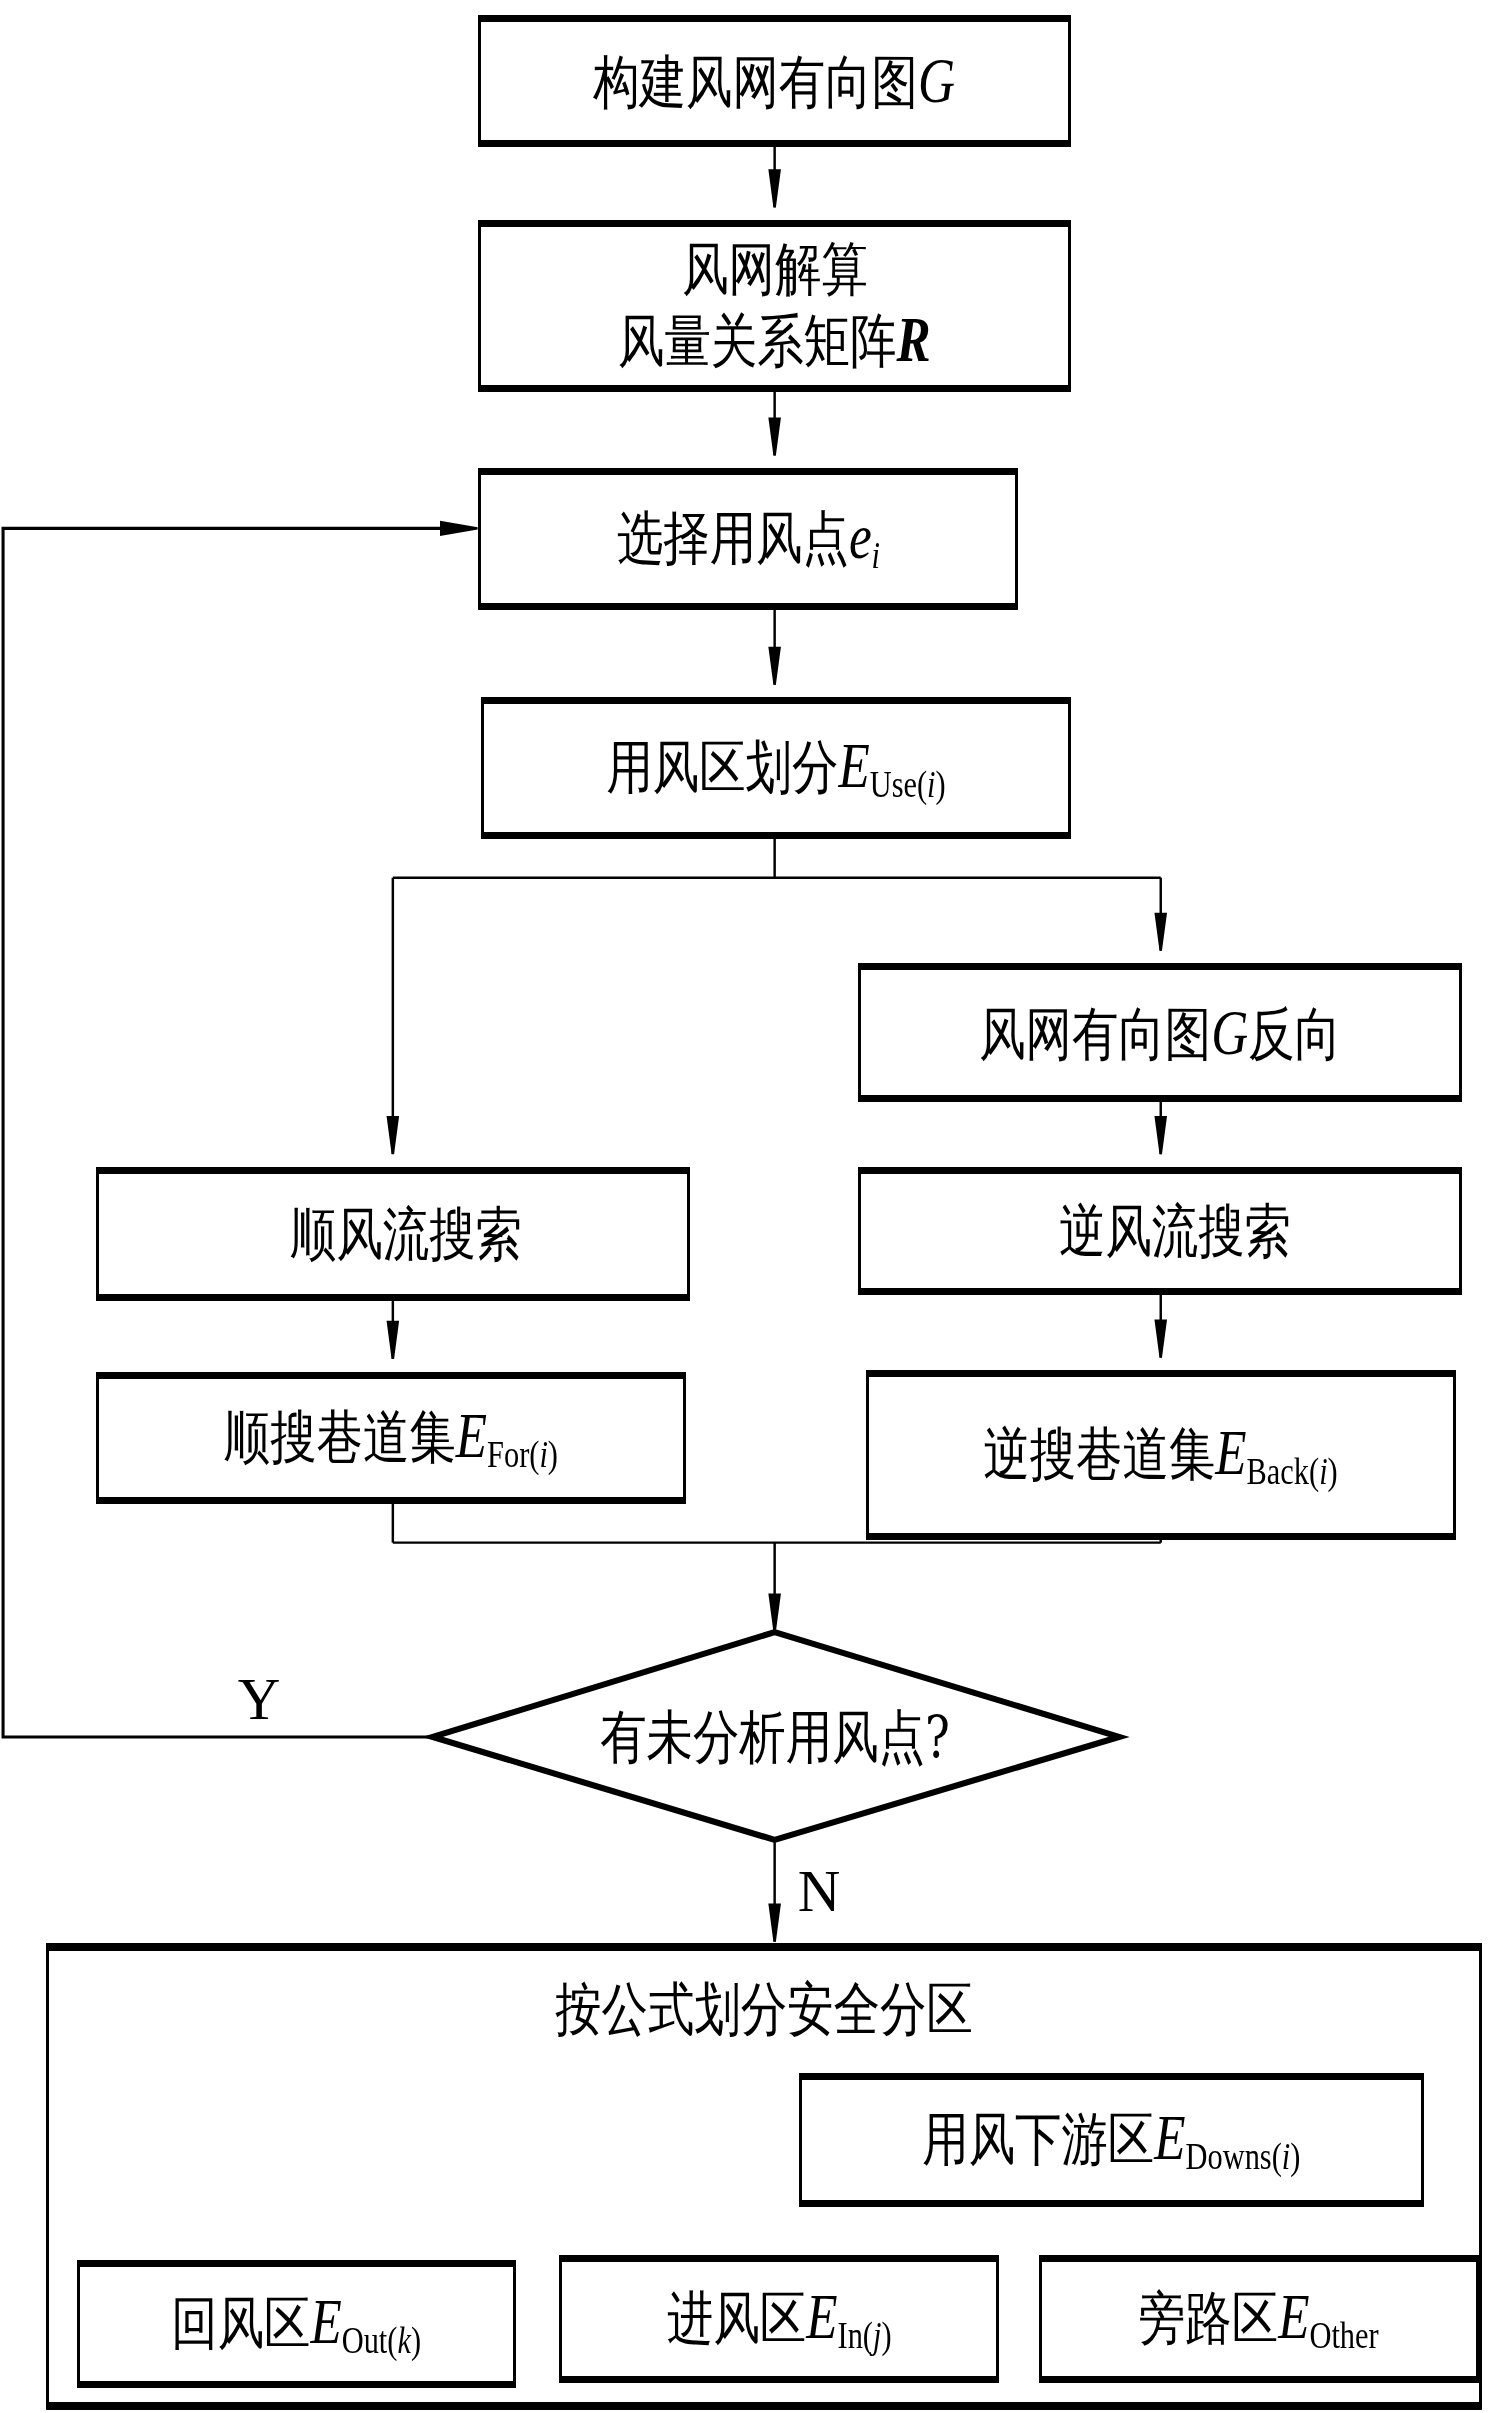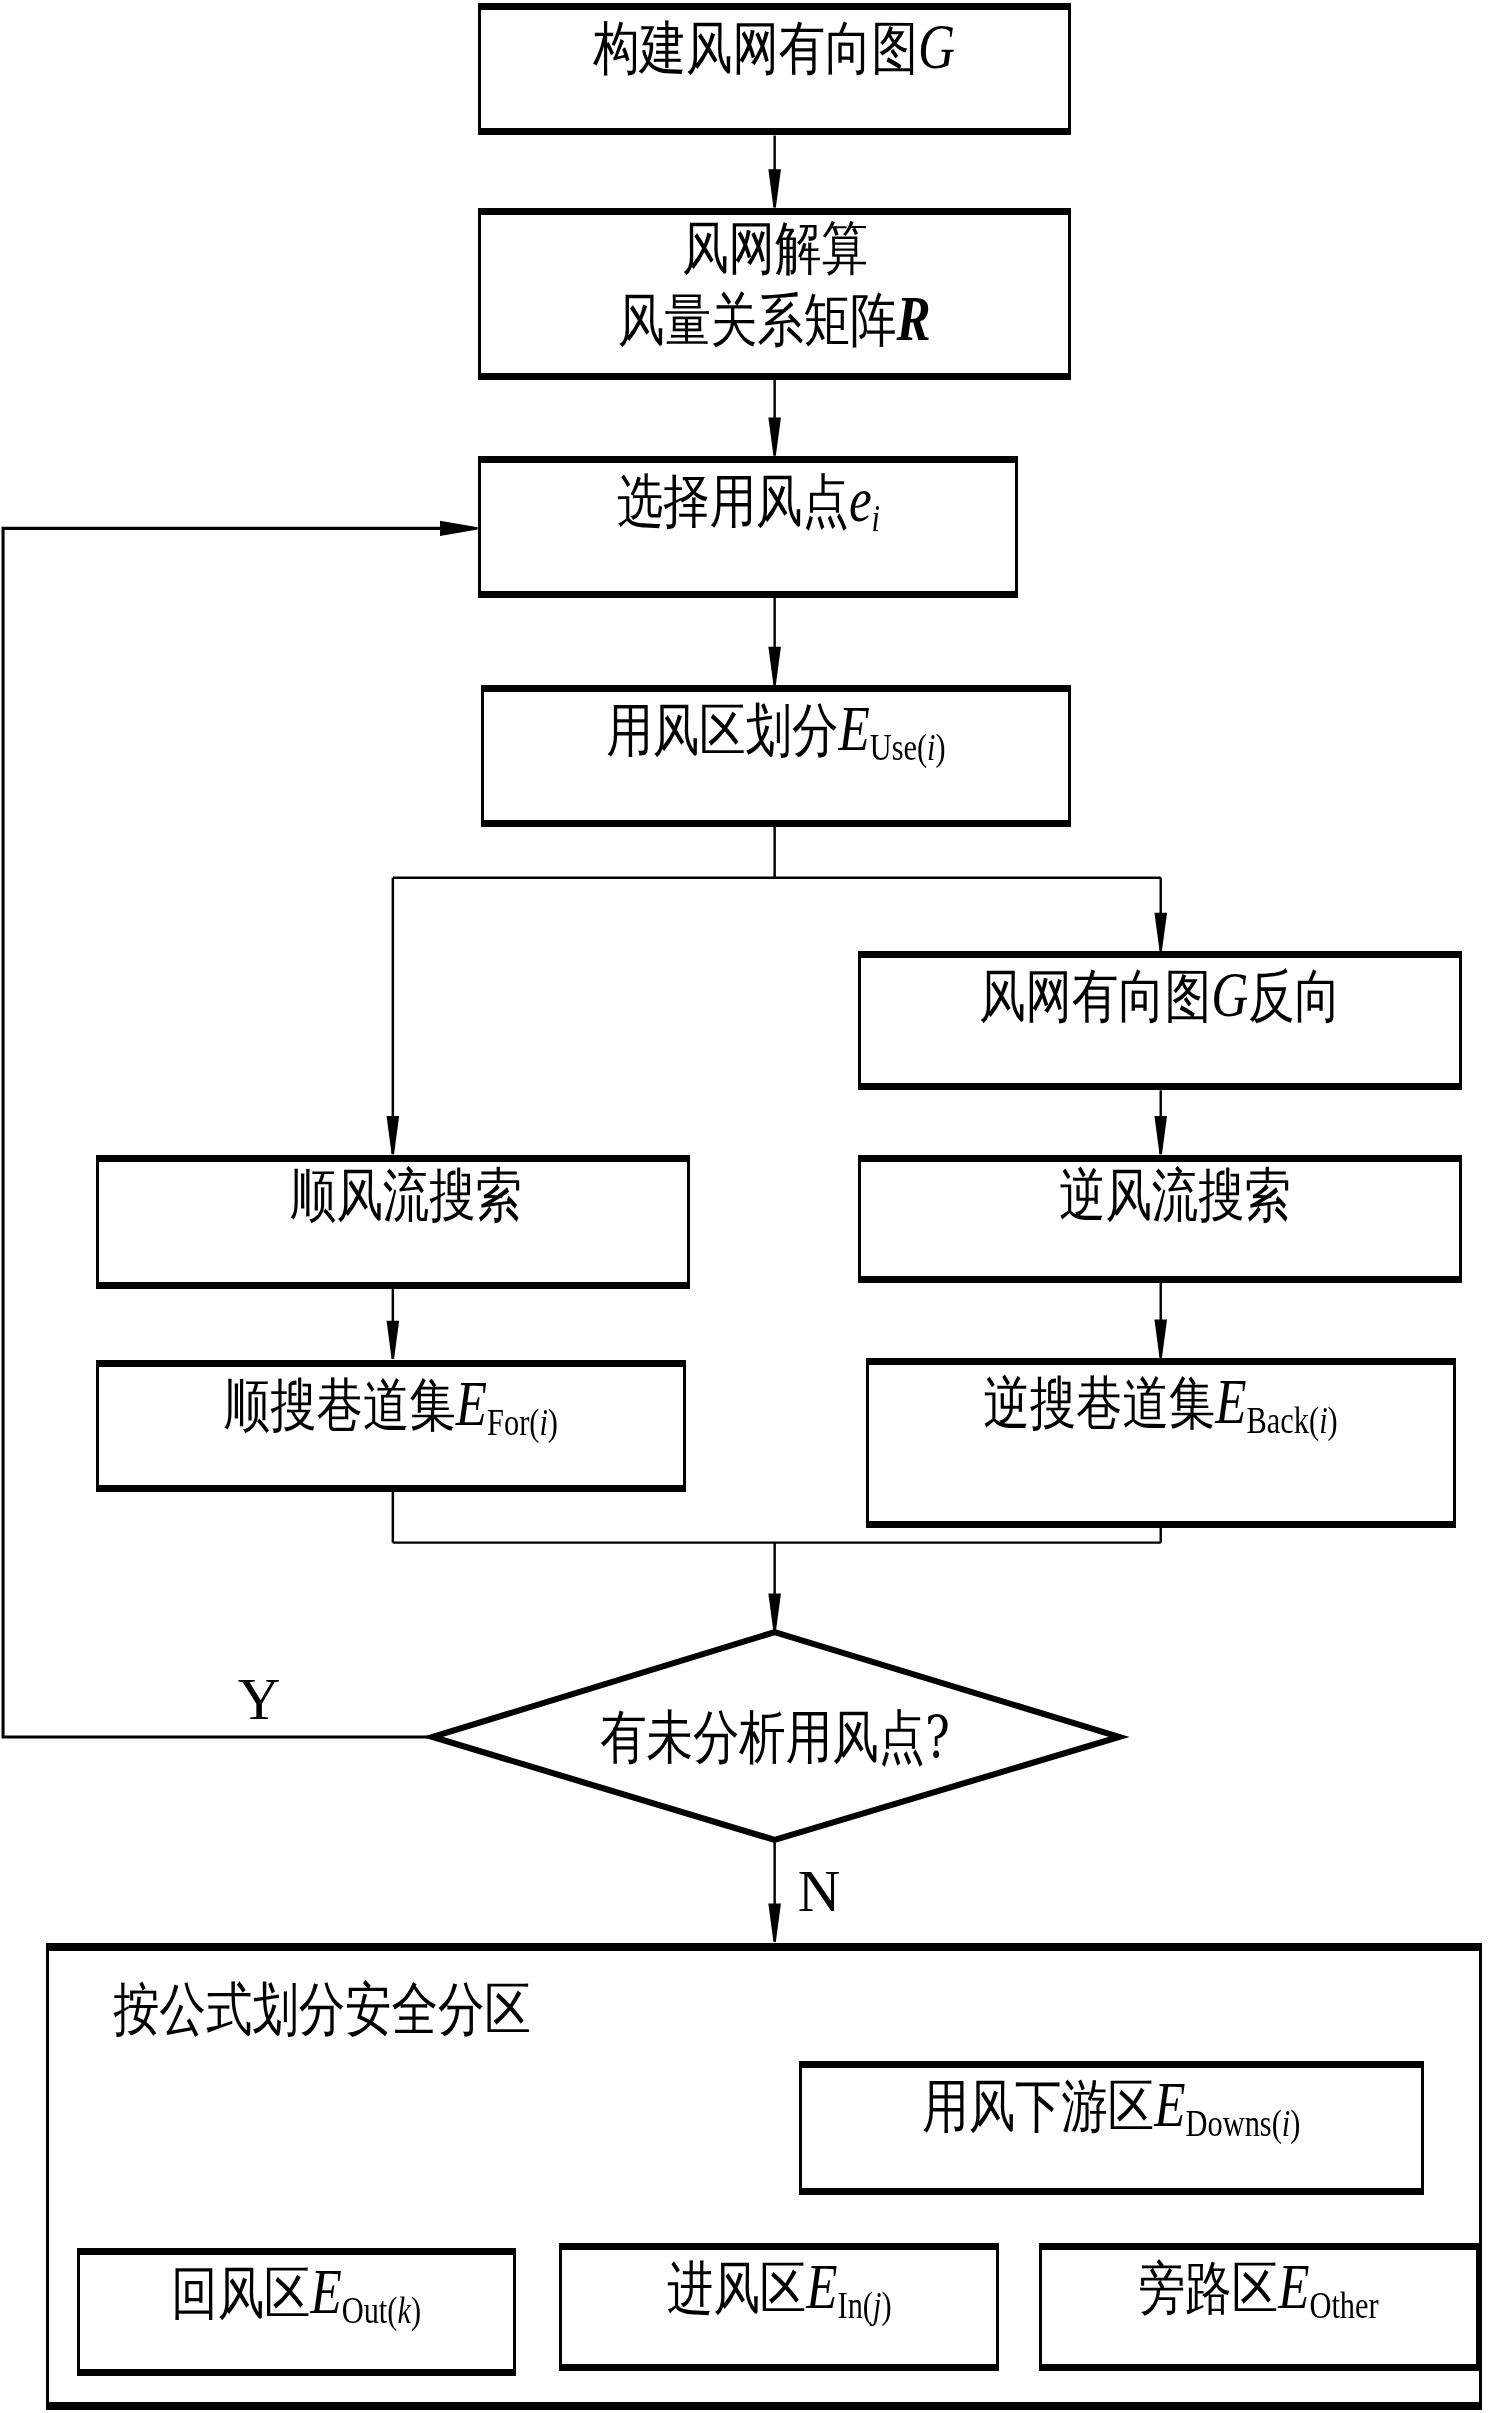--- a/index.html
+++ b/index.html
@@ -1,30 +1,30 @@
 <!DOCTYPE html>
 <html style="font-size:9.8px"><head>
 <meta charset="utf-8">
 <style>
   html, body { margin:0; padding:0; background:#ffffff; }
   body { width:1507px; height:2413px; position:relative; overflow:hidden;
          font-family: "DejaVu Serif", "Liberation Serif", serif; color:#000; }
   svg#flow { position:absolute; left:0; top:0; }
   .box { position:absolute; box-sizing:border-box; border:3.7px solid #000; border-top-width:7.4px; border-bottom-width:7.4px;
-         display:flex; align-items:center; justify-content:flex-start; flex-direction:column; background:#fff; }
+         display:flex; align-items:center; justify-content:center; flex-direction:column; background:#fff;margin-top:12px; }
   .txt { font-size:58px; line-height:1.15; white-space:nowrap; font-family:"DejaVu Serif","Liberation Serif",serif;
          transform:scaleX(0.8); }
   .txt .E { font-family:"Liberation Serif", serif; font-style:italic; font-size:64px; }
   .txt .sub { font-family:"Liberation Serif", serif; font-size:38px; vertical-align:-0.25em; }
   .txt .sub i { font-style:italic; }
   .txt .bi { font-family:"Liberation Serif", serif; font-style:italic; font-weight:bold; font-size:64px; }
   .txt .it { font-family:"Liberation Serif", serif; font-style:italic; font-size:64px; }
   .lbl { position:absolute; font-family:"Liberation Serif", serif; font-size:59px; transform:translate(-50%,-50%); }
   .outer { position:absolute; box-sizing:border-box; border:3.7px solid #000; border-top-width:8.6px; border-bottom-width:8.6px; }
-  .title { position:absolute; left:12px; right:0; top:24.5px; }
+  .title { position:absolute; left:0; right:0; top:24.5px; text-align:center; }
 </style>
 </head>
 <body>
 
 <svg id="flow" width="1507" height="2413" viewBox="0 0 2459 3937">
   <defs>
     <marker id="arr" markerWidth="20" markerHeight="60" refX="10" refY="58" orient="auto" markerUnits="userSpaceOnUse" viewBox="0 0 20 60">
       <path d="M0,0 L20,0 L10,60 Z" fill="#000"></path>
     </marker>
   </defs>

